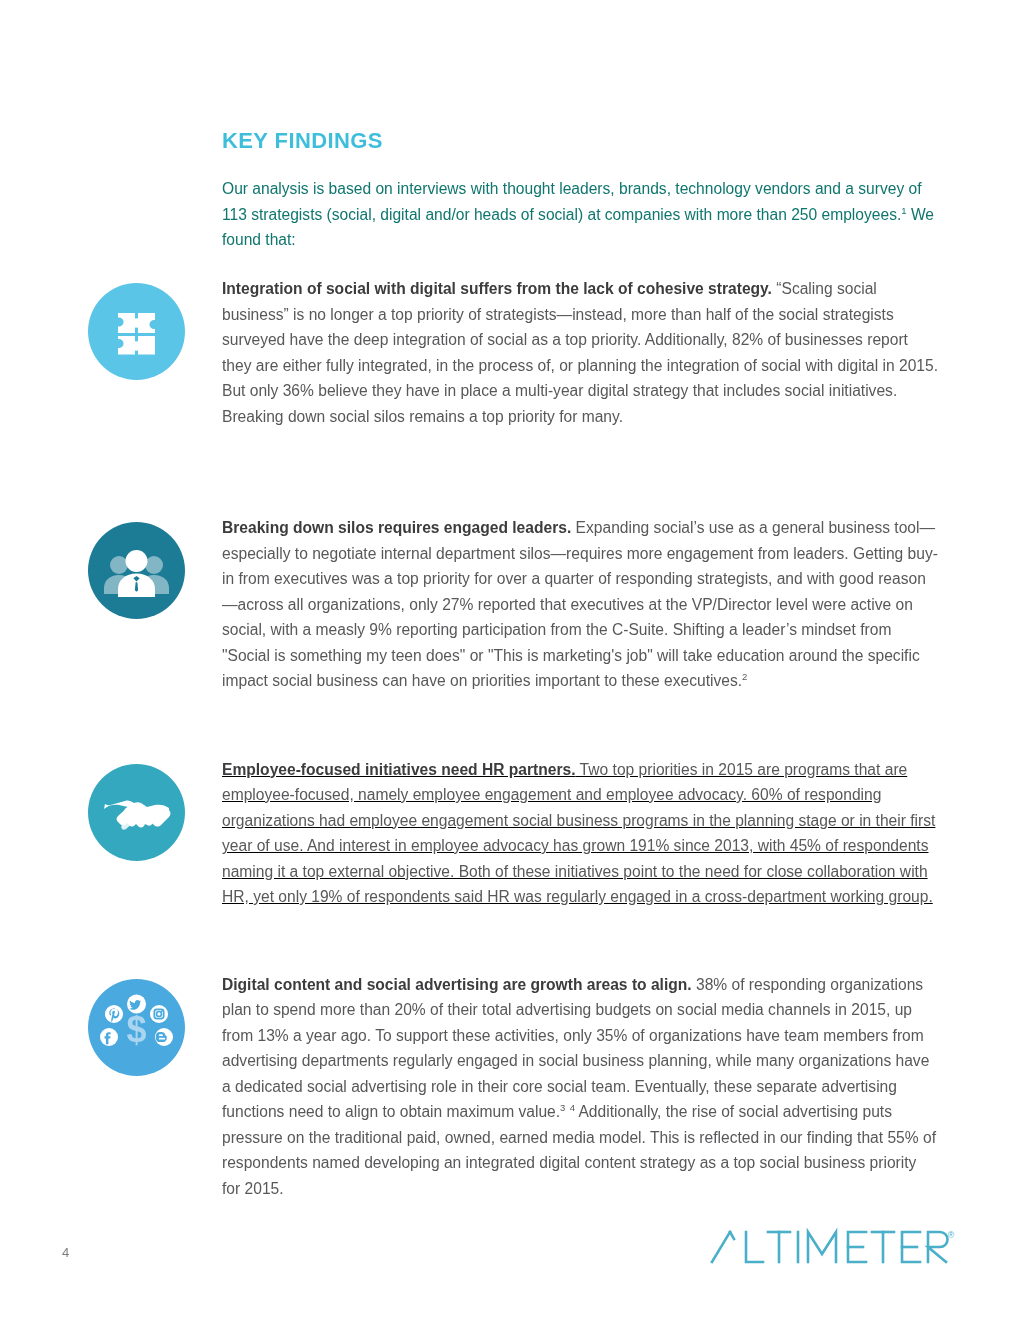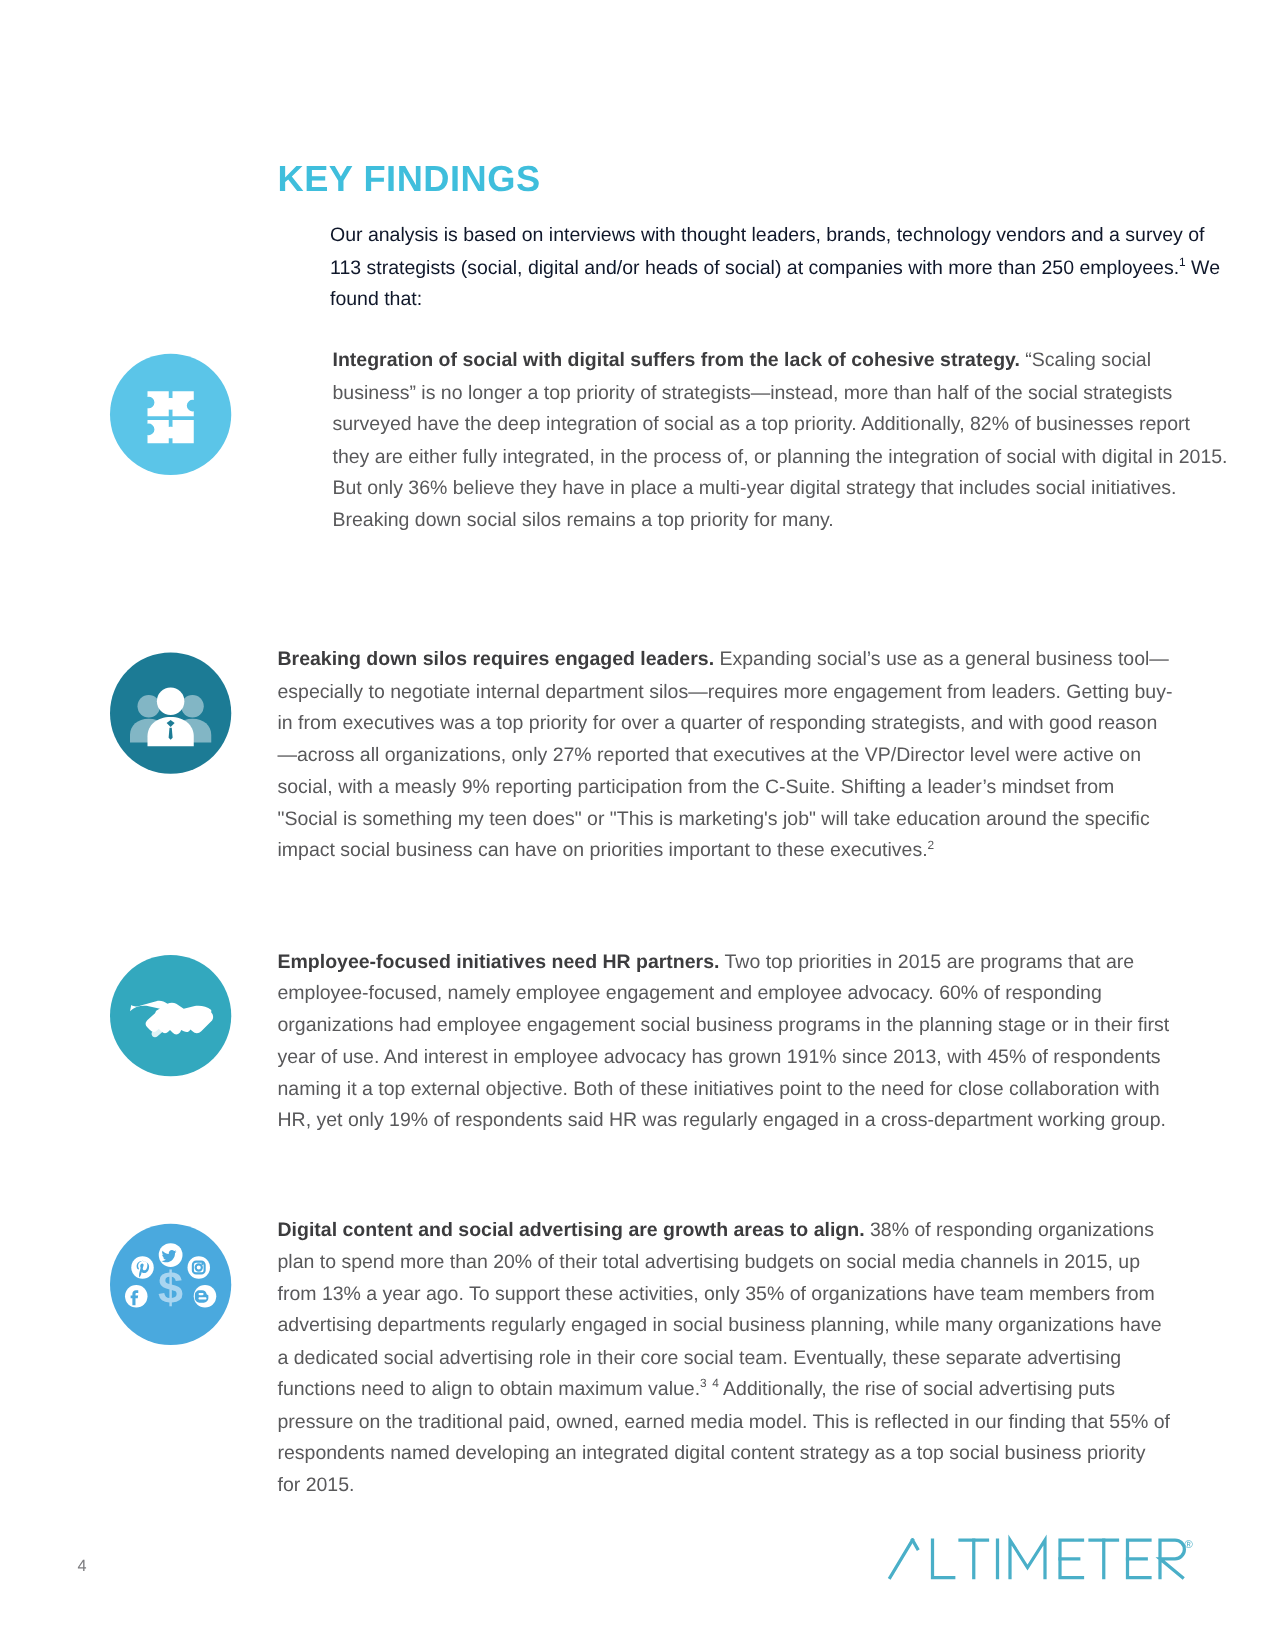--- a/index.html
+++ b/index.html
@@ -18,36 +18,35 @@
     position: absolute;
     inset: 0;
     background: #ffffff;
   }
 
   
   .heading {
     position: absolute;
     left: 222px;
     top: 128px;
-    font-size: 29px;
+    font-size: 22px;
     font-weight: 700;
     letter-spacing: 0.4px;
     color: #3fbedc;
   }
 
   
   .intro {
     position: absolute;
     left: 222px;
     top: 176px;
     width: 716px;
     font-size: 15.6px;
     line-height: 25.5px;
-    color: #0f172a;
-    margin-left: 42px;
+    color: #0f766e;
   }
   .sup {
     font-size: 9.5px;
     vertical-align: super;
     line-height: 0;
   }
 
   
   .findings {
     position: absolute;
@@ -80,23 +79,23 @@
     font-size: 15.6px;
     line-height: 25.5px;
     color: #58585a;
   }
   .finding-text b {
     color: #3c3c3e;
     font-weight: 700;
   }
 
   
-  .f0 { margin-top: 0px; padding-left: 44px; }
+  .f0 { margin-top: 0px; }
   .f1 { margin-top: 86px; }
-  .f2 { margin-top: 63px; }
+  .f2 { margin-top: 63px; text-decoration: underline; }
   .f3 { margin-top: 62px; }
 
   
   .icon-svg {
     position: absolute;
     left: 0; top: 0;
     width: 97px;
     height: 97px;
   }
 

